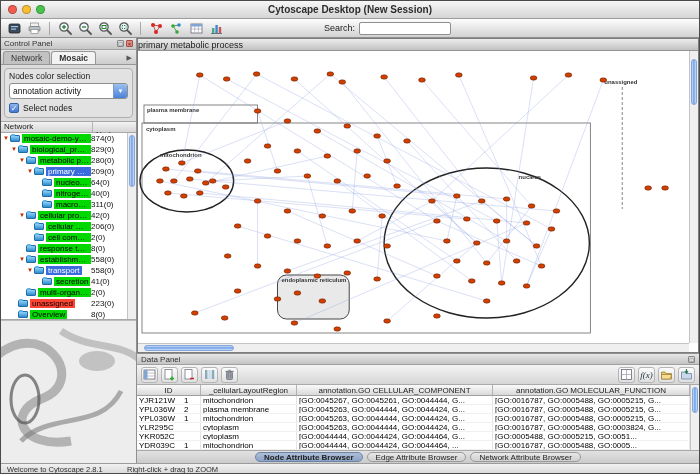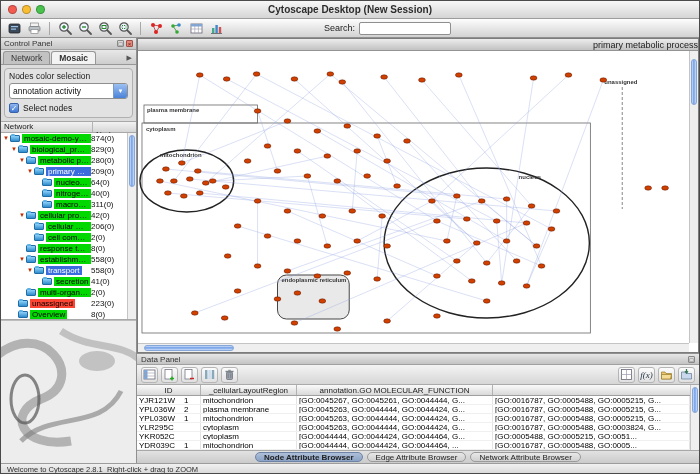--- a/index.html
+++ b/index.html
@@ -53,21 +53,21 @@
   .lbl.green{background:#00d800;}
   .lbl.blue{background:#3a6ce0;color:#fff;}
   .lbl.red{background:#ff4433;}
   .cnt{margin-left:auto;width:36px;flex:none;font-size:8px;color:#111;}
   .vscroll{position:absolute;right:0;top:0;bottom:0;width:9px;background:#efefef;border-left:1px solid #c4c4c4;}
   .vthumb{position:absolute;left:1px;right:1px;border-radius:3px;background:linear-gradient(90deg,#cfe0f7,#6f9ee8 45%,#cfe0f7);border:1px solid #84a6d8;}
   .overview{flex:1;background:#ececec;position:relative;overflow:hidden;border-top:1px solid #bdbdbd;}
   
   .right-col{flex:1;display:flex;flex-direction:column;min-width:0;}
   .network-view{height:315px;border:1px solid #7c7c7c;margin:0;background:#cfcfcf;display:flex;flex-direction:column;min-width:0;}
-  .nv-titlebar{height:12px;background:linear-gradient(#ececec,#c2c2c2);border-bottom:1px solid #949494;font-size:9px;color:#1a1a1a;text-align:right;line-height:12px;}
+  .nv-titlebar{height:12px;background:linear-gradient(#ececec,#c2c2c2);border-bottom:1px solid #949494;font-size:9px;color:#1a1a1a;text-align:left;line-height:12px;}
   .nv-body{flex:1;position:relative;background:#fff;}
   .nv-canvas{position:absolute;left:0;top:0;right:9px;bottom:9px;background:#fff;}
   .nv-canvas svg{width:100%;height:100%;display:block;}
   .nv-vscroll{position:absolute;right:0;top:0;bottom:9px;width:9px;background:#efefef;border-left:1px solid #c4c4c4;}
   .nv-hscroll{position:absolute;left:0;right:9px;bottom:0;height:9px;background:#efefef;border-top:1px solid #c4c4c4;}
   .hthumb{position:absolute;top:1px;bottom:1px;border-radius:3px;background:linear-gradient(#cfe0f7,#6f9ee8 45%,#cfe0f7);border:1px solid #84a6d8;}
   
   .data-panel{height:110px;border-top:1px solid #8f8f8f;background:#dadada;display:flex;flex-direction:column;min-width:0;}
   .dp-titlebar{height:11px;background:linear-gradient(#e6e6e6,#c3c3c3);border-bottom:1px solid #a0a0a0;display:flex;align-items:center;font-size:8px;color:#333;padding:0 4px;}
   .dp-toolbar{height:20px;background:linear-gradient(#f4f4f4,#d6d6d6);border-bottom:1px solid #aaa;display:flex;align-items:center;padding:0 4px;gap:3px;}
@@ -82,21 +82,21 @@
   .td{font-size:8px;color:#000;line-height:9px;padding:0 2px;border-right:1px solid #e4e4e4;overflow:hidden;white-space:nowrap;}
   .th:nth-child(1),.td:nth-child(1){width:64px;flex:none;}
   .th:nth-child(2),.td:nth-child(2){width:96px;flex:none;}
   .th:nth-child(3),.td:nth-child(3){width:196px;flex:none;}
   .th:nth-child(4),.td:nth-child(4){flex:1;}
   .tbl-vscroll{position:absolute;right:0;top:0;bottom:0;width:9px;background:#efefef;border-left:1px solid #c4c4c4;}
   .dp-tabs{height:13px;display:flex;align-items:center;justify-content:center;gap:4px;background:linear-gradient(#e2e2e2,#cbcbcb);border-top:1px solid #a8a8a8;}
   .dp-tab{font-size:8px;color:#222;padding:0 8px;height:10px;line-height:10px;border-radius:6px;border:1px solid #9a9a9a;background:linear-gradient(#e8e8e8,#cfcfcf);white-space:nowrap;}
   .dp-tab.active{background:linear-gradient(#aebfd8,#8ba3c6);border-color:#6d84a6;font-weight:bold;}
   
-  .statusbar{height:12px;background:linear-gradient(#f1f1f1,#d6d6d6);border-top:1px solid #9c9c9c;display:flex;align-items:center;font-size:7.5px;color:#2e2e2e;}
+  .statusbar{height:12px;background:linear-gradient(#f1f1f1,#d6d6d6);border-top:1px solid #9c9c9c;display:flex;align-items:center;font-size:7.5px;color:#2e2e2e;gap:20px;}
   .statusbar .s0{margin-left:6px;width:100px;}
   .statusbar .s1{width:112px;}
   .statusbar .s2{width:120px;margin-top:43px;}
 </style>
 </head>
 <body>
 
 <div class="window">
 
   <div class="titlebar">
@@ -590,20 +590,21 @@
                   <path d="M5,3.2 L6.5,5 L8,3.2" fill="none" stroke="#375" stroke-width="1.2"></path>
                 </svg>
             </span>
           </div>
         </div>
         <div class="table-wrap">
           <div class="atable">
             <div class="thead">
                 <div class="th">ID</div>
                 <div class="th">_cellularLayoutRegion</div>
+                <div class="th">annotation.GO CELLULAR_COMPONENT</div>
                 <div class="th">annotation.GO MOLECULAR_FUNCTION</div>
               </div>
             <div class="tbody">
                 <div class="tr">
                   <div class="td">YJR121W__1</div>
                   <div class="td">mitochondrion</div>
                   <div class="td">[GO:0045267, GO:0045261, GO:0044444, G...</div>
                   <div class="td">[GO:0016787, GO:0005488, GO:0005215, G...</div>
                 </div>
                 <div class="tr">

